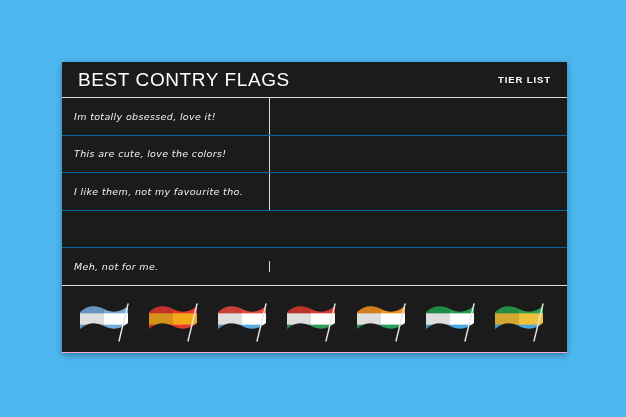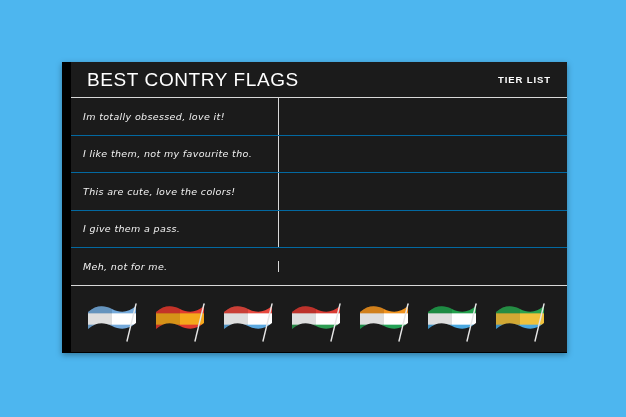--- a/index.html
+++ b/index.html
@@ -11,23 +11,22 @@
     background:#4db6ef;
     font-family:"Liberation Sans", sans-serif;
     position:relative;
   }
 
   
   #tier-panel{
     position:absolute;
     left:62px; top:62px;
     width:505px; height:291px;
-    background:#000000;
+    background:#f9a8d4;
     box-shadow:0 2px 6px rgba(0,0,0,.35);
-    padding-left:9px;
   }
 
   
   .header{
     position:relative;
     height:35px;
     display:flex;
     align-items:center;
     justify-content:space-between;
     padding:0 16px 0 16px;
@@ -118,31 +117,30 @@
   </div>
 
   <div class="rows">
 
     <div class="row">
       <div class="row-label">Im totally obsessed, love it!</div>
       <div class="row-drop"></div>
     </div>
 
     <div class="row">
+      <div class="row-label">This are cute, love the colors!</div>
+      <div class="row-drop"></div>
+    </div>
+
+    <div class="row">
       <div class="row-label">I like them, not my favourite tho.</div>
       <div class="row-drop"></div>
     </div>
 
     <div class="row">
-      <div class="row-label">This are cute, love the colors!</div>
-      <div class="row-drop"></div>
-    </div>
-
-    <div class="row">
-      <div class="row-label">I give them a pass.</div>
       <div class="row-drop"></div>
     </div>
 
     <div class="row">
       <div class="row-label">Meh, not for me.</div>
       <div class="row-drop"></div>
     </div>
 
   </div>
 

